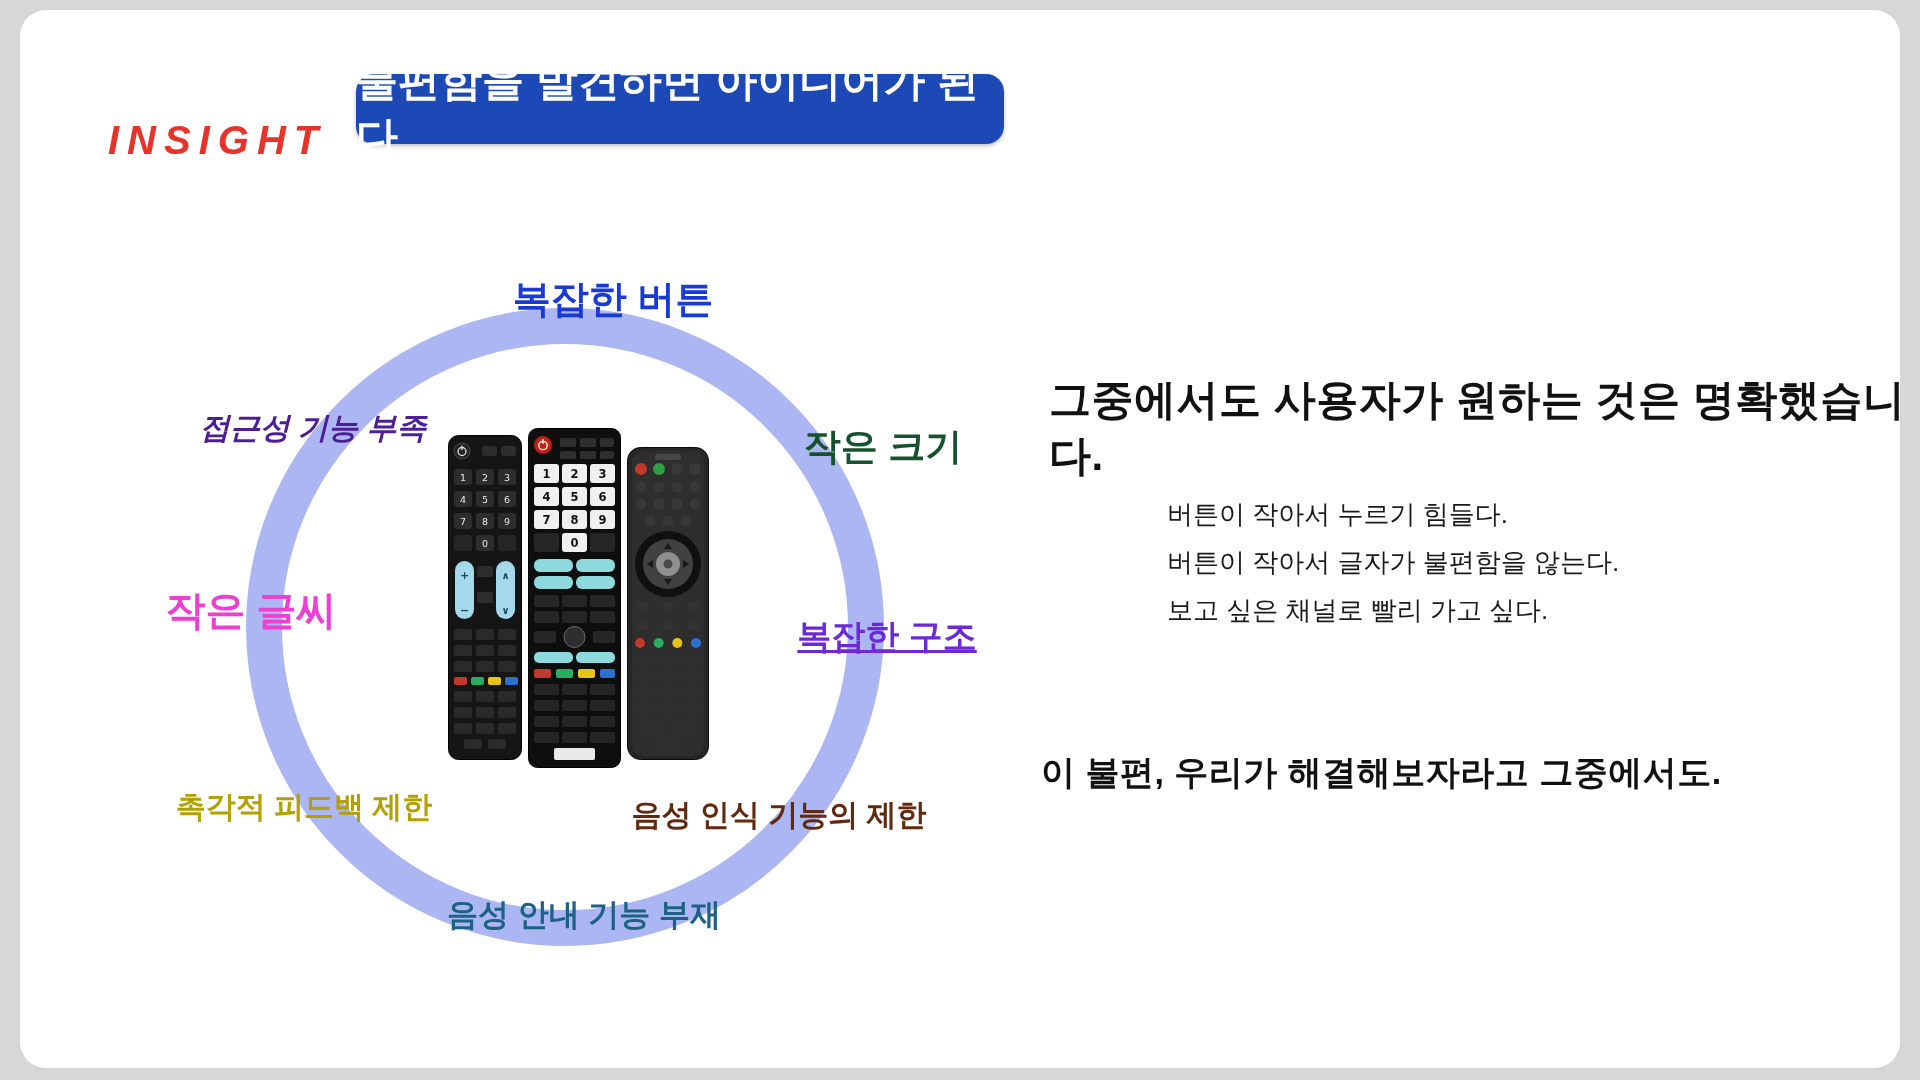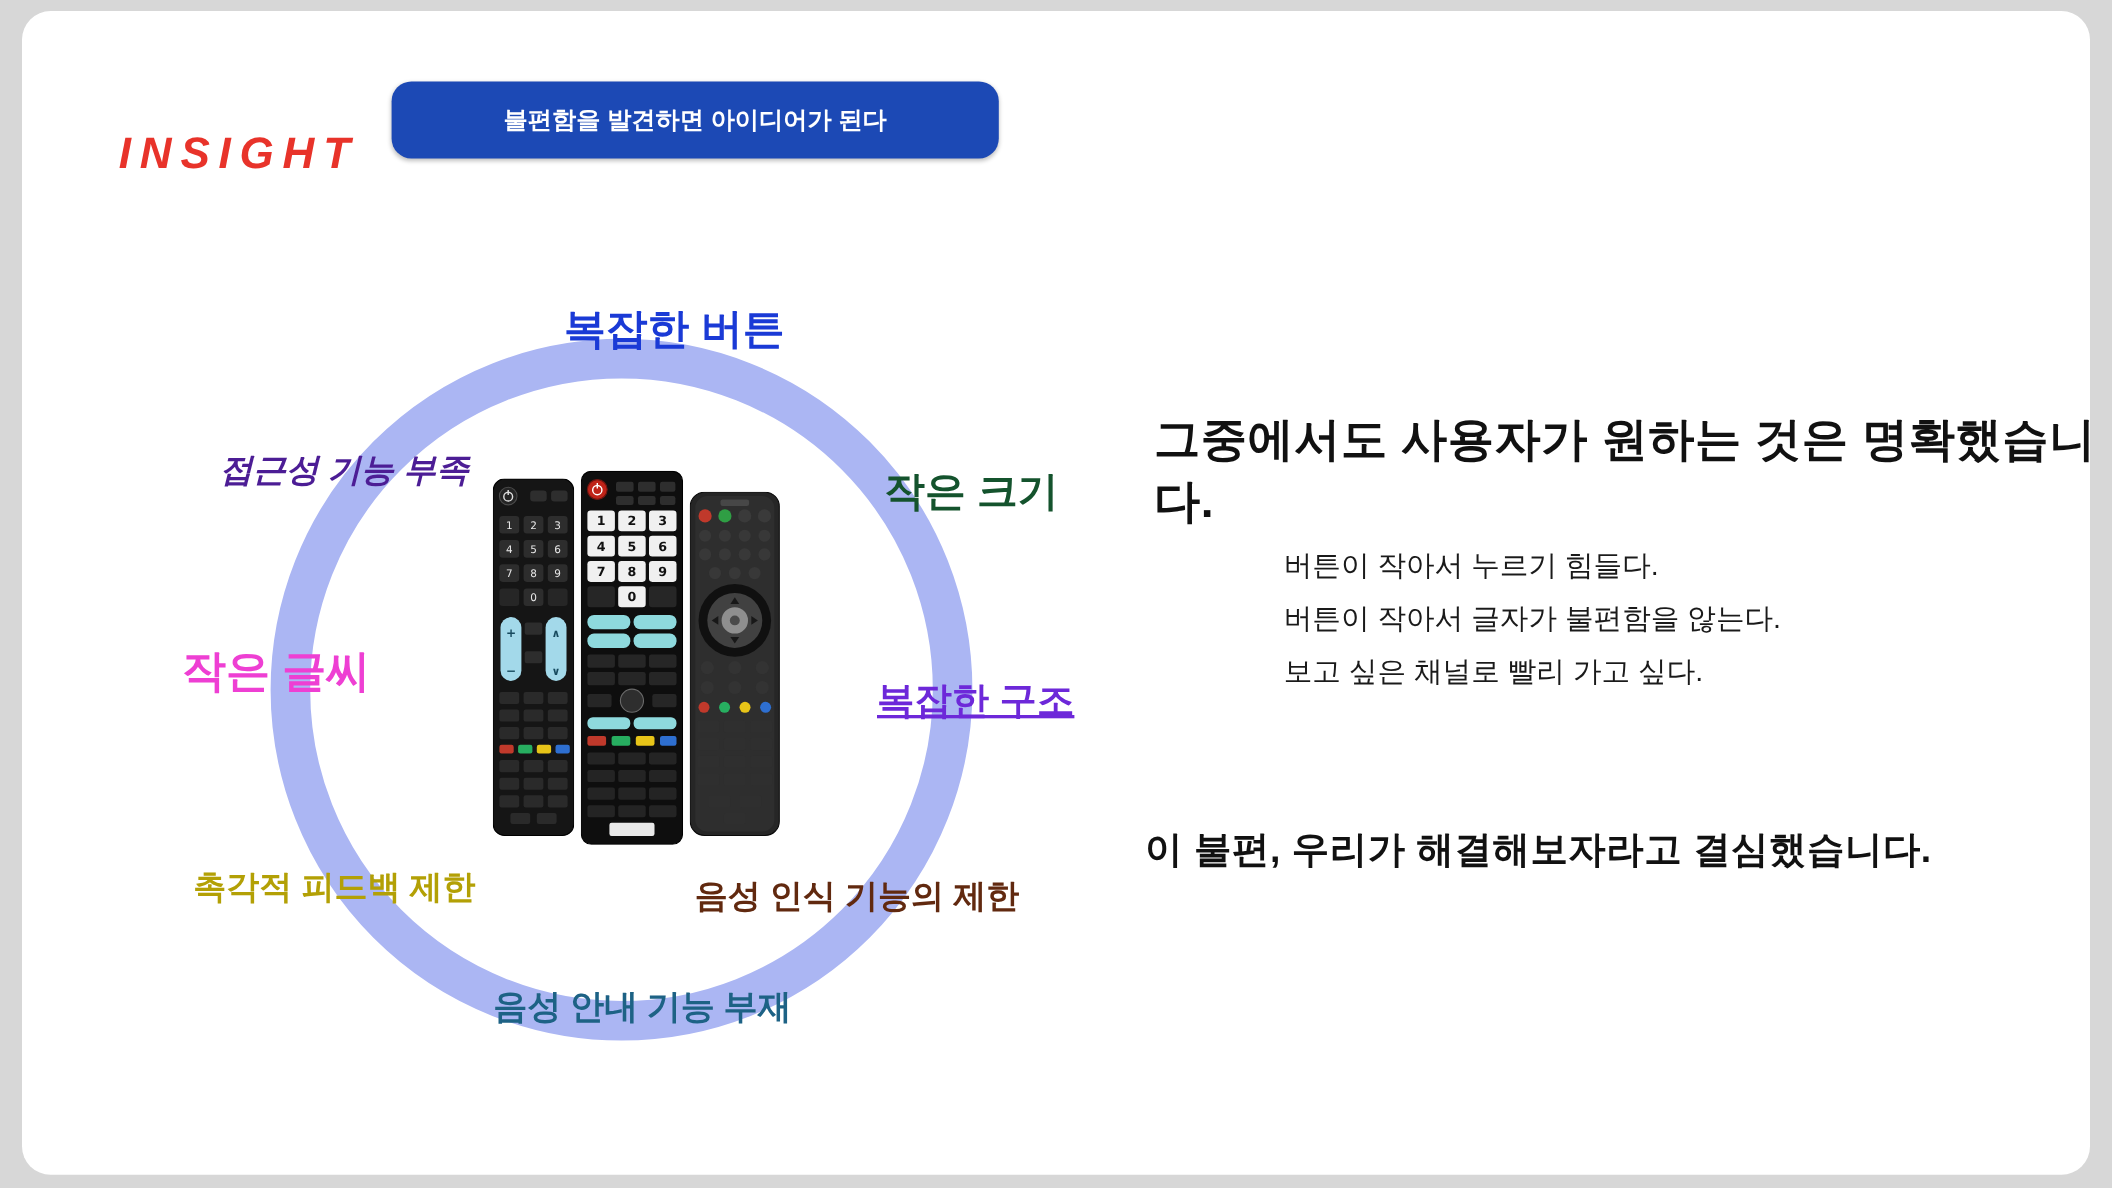--- a/index.html
+++ b/index.html
@@ -16,24 +16,24 @@
     background:#ffffff; border-radius:26px;
   }
   .insight {
     position:absolute; left:88px; top:68px;
     font-size:40px; font-weight:bold; font-style:italic;
     letter-spacing:8px;
     margin-top:40px;
   }
   .pill {
     position:absolute; left:336px; top:64px;
-    width:552px; height:70px;
+    width:648px; height:70px;
     border-radius:18px;
     display:flex; align-items:center; justify-content:center;
-    font-size:22px; font-weight:bold;
+    font-size:42px; font-weight:bold;
     box-shadow:0 2px 4px rgba(0,0,0,0.25);
   }
   .ring {
     position:absolute; left:226px; top:298px;
     width:638px; height:638px;
     border:36px solid #abb6f3;
     border-radius:50%;
   }
   .remote { position:absolute; z-index:2; }
   .remote-left   { left:428px; top:425px; width:74px; height:325px; }
@@ -82,21 +82,21 @@
 
   <div class="ring" style="border-color: rgb(171, 182, 243);"></div>
 
   <div class="dlabel l-top" style="color: rgb(26, 58, 214);">복잡한 버튼</div>
   <div class="dlabel l-ul" style="color: #4c1d95; font-style: italic;">접근성 기능 부족</div>
   <div class="dlabel l-ur" style="color: #14532d; margin-left: 33px;">작은 크기</div>
   <div class="dlabel l-left" style="color: rgb(238, 63, 211);">작은 글씨</div>
   <div class="dlabel l-right" style="color: #6d28d9; text-decoration: underline;">복잡한 구조</div>
   <div class="dlabel l-ll" style="color: rgb(179, 160, 5);">촉각적 피드백 제한</div>
   <div class="dlabel l-lr" style="color: rgb(97, 41, 15);">음성 인식 기능의 제한</div>
-  <div class="dlabel l-bottom" style="color: rgb(29, 98, 133); font-family: Liberation Serif, serif;">음성 안내 기능 부재</div>
+  <div class="dlabel l-bottom" style="color: rgb(29, 98, 133);">음성 안내 기능 부재</div>
 
   <div class="remote remote-left">
     <svg viewBox="0 0 74 325">
       <rect x="0.5" y="0.5" width="73" height="324" rx="10" fill="#151515" stroke="#000"></rect>
       <g>
         <circle cx="14" cy="16" r="8" fill="#242424" stroke="#4a4a4a"></circle>
         <circle cx="14" cy="16.5" r="4" fill="none" stroke="#ddd" stroke-width="1.3"></circle>
         <line x1="14" y1="10.5" x2="14" y2="15" stroke="#ddd" stroke-width="1.3"></line>
       </g>
       <rect x="34" y="11" width="15" height="10" rx="3" fill="#2e2e2e"></rect>
@@ -318,15 +318,15 @@
   </div>
 
   <div class="headline">그중에서도 사용자가 원하는 것은 명확했습니다.</div>
 
   <div class="complaints">
     <div>버튼이 작아서 누르기 힘들다.</div>
     <div>버튼이 작아서 글자가 불편함을 않는다.</div>
     <div>보고 싶은 채널로 빨리 가고 싶다.</div>
   </div>
 
-  <div class="conclusion">이 불편, 우리가 해결해보자라고 결심했습니다.</div>
+  <div class="conclusion">이 불편, 우리가 해결해보자라고 그중에서도.</div>
 
 </div>
 
 </body></html>

